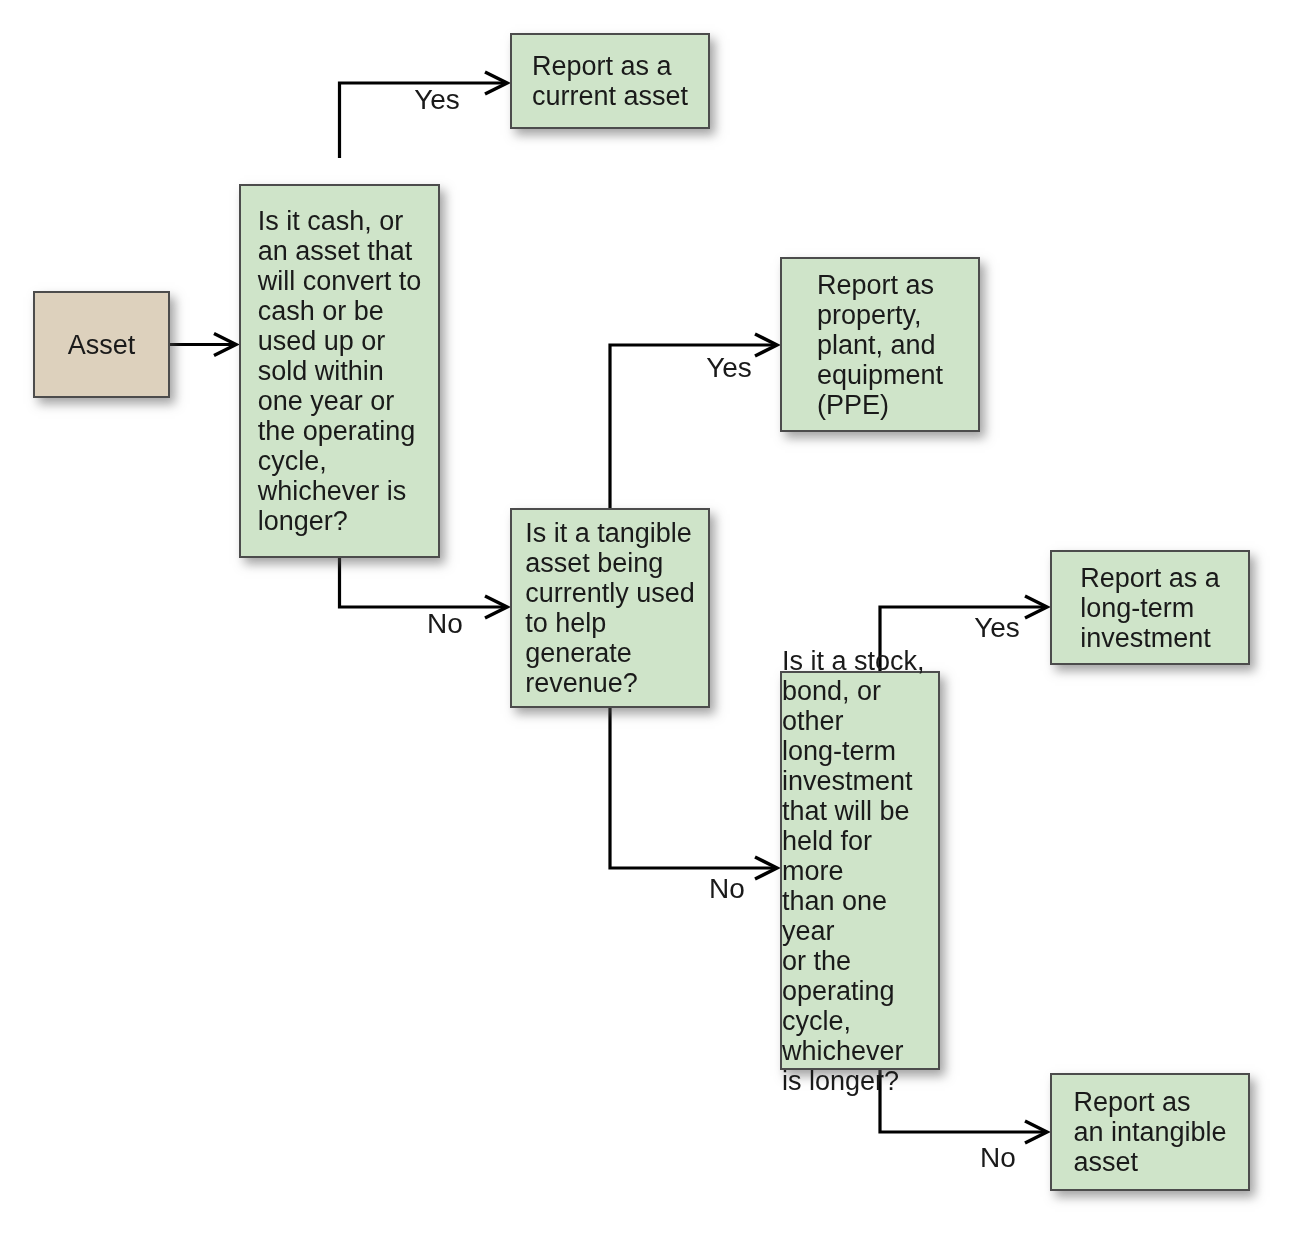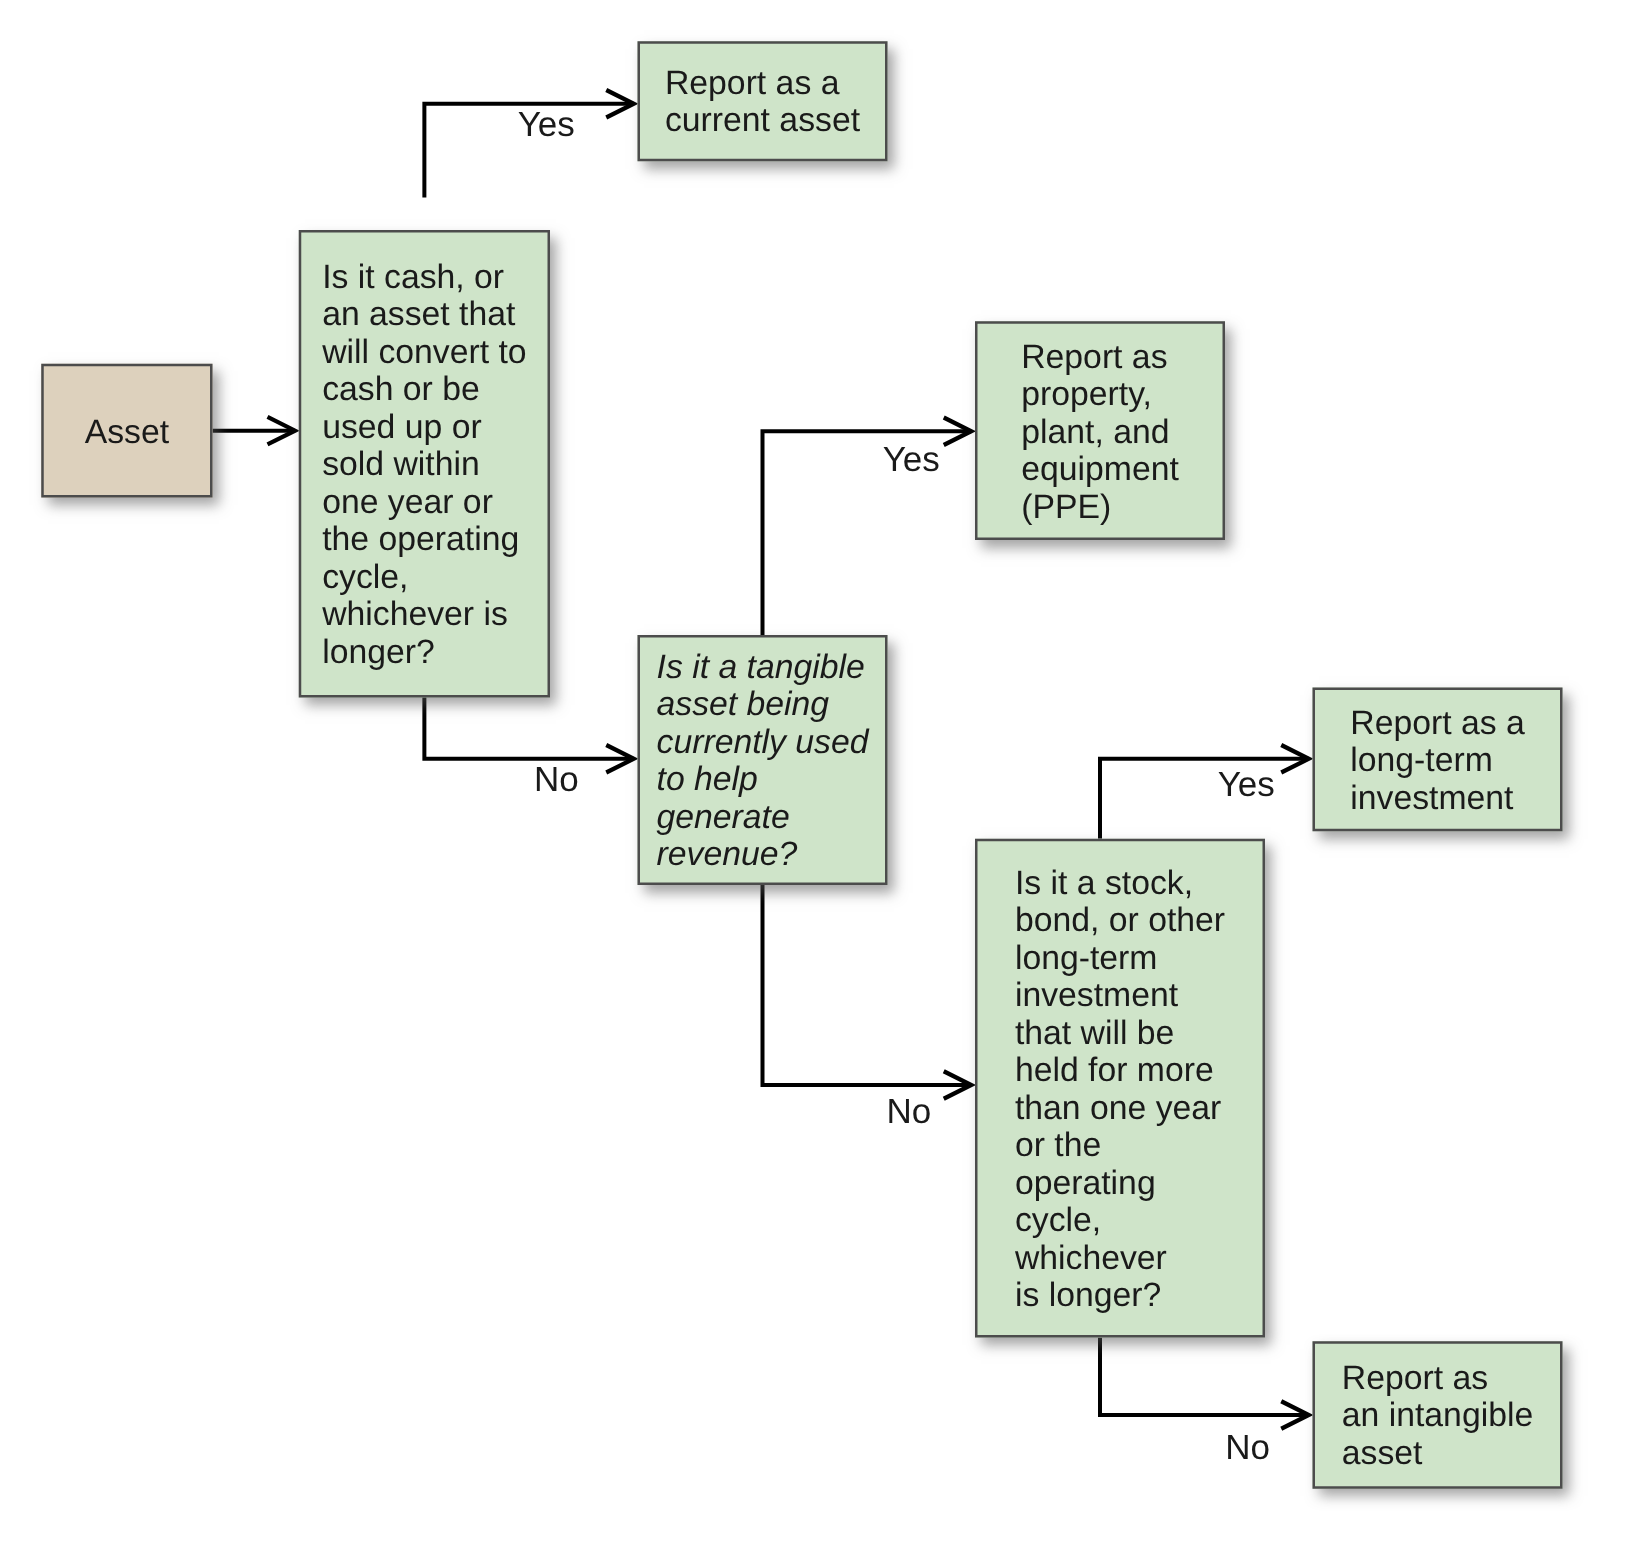--- a/index.html
+++ b/index.html
@@ -83,34 +83,34 @@
 sold within
 one year or
 the operating
 cycle,
 whichever is
 longer?</div>
 
   <div class="node question" style="left:510px; top:33px; width:200px; height:96px;">Report as a
 current asset</div>
 
-  <div class="node question" style="left:510px; top:508px; width:200px; height:200px;font-style:italic;">Is it a tangible
+  <div class="node question" style="left:510px; top:508px; width:200px; height:200px;">Is it a tangible
 asset being
 currently used
 to help
 generate
 revenue?</div>
 
   <div class="node question" style="left:780px; top:257px; width:200px; height:175px;">Report as
 property,
 plant, and
 equipment
 (PPE)</div>
 
-  <div class="node question" style="left:780px; top:671px; width:232px; height:399px;">Is it a stock,
+  <div class="node question" style="left:780px; top:671px; width:160px; height:399px;">Is it a stock,
 bond, or other
 long-term
 investment
 that will be
 held for more
 than one year
 or the
 operating
 cycle,
 whichever

